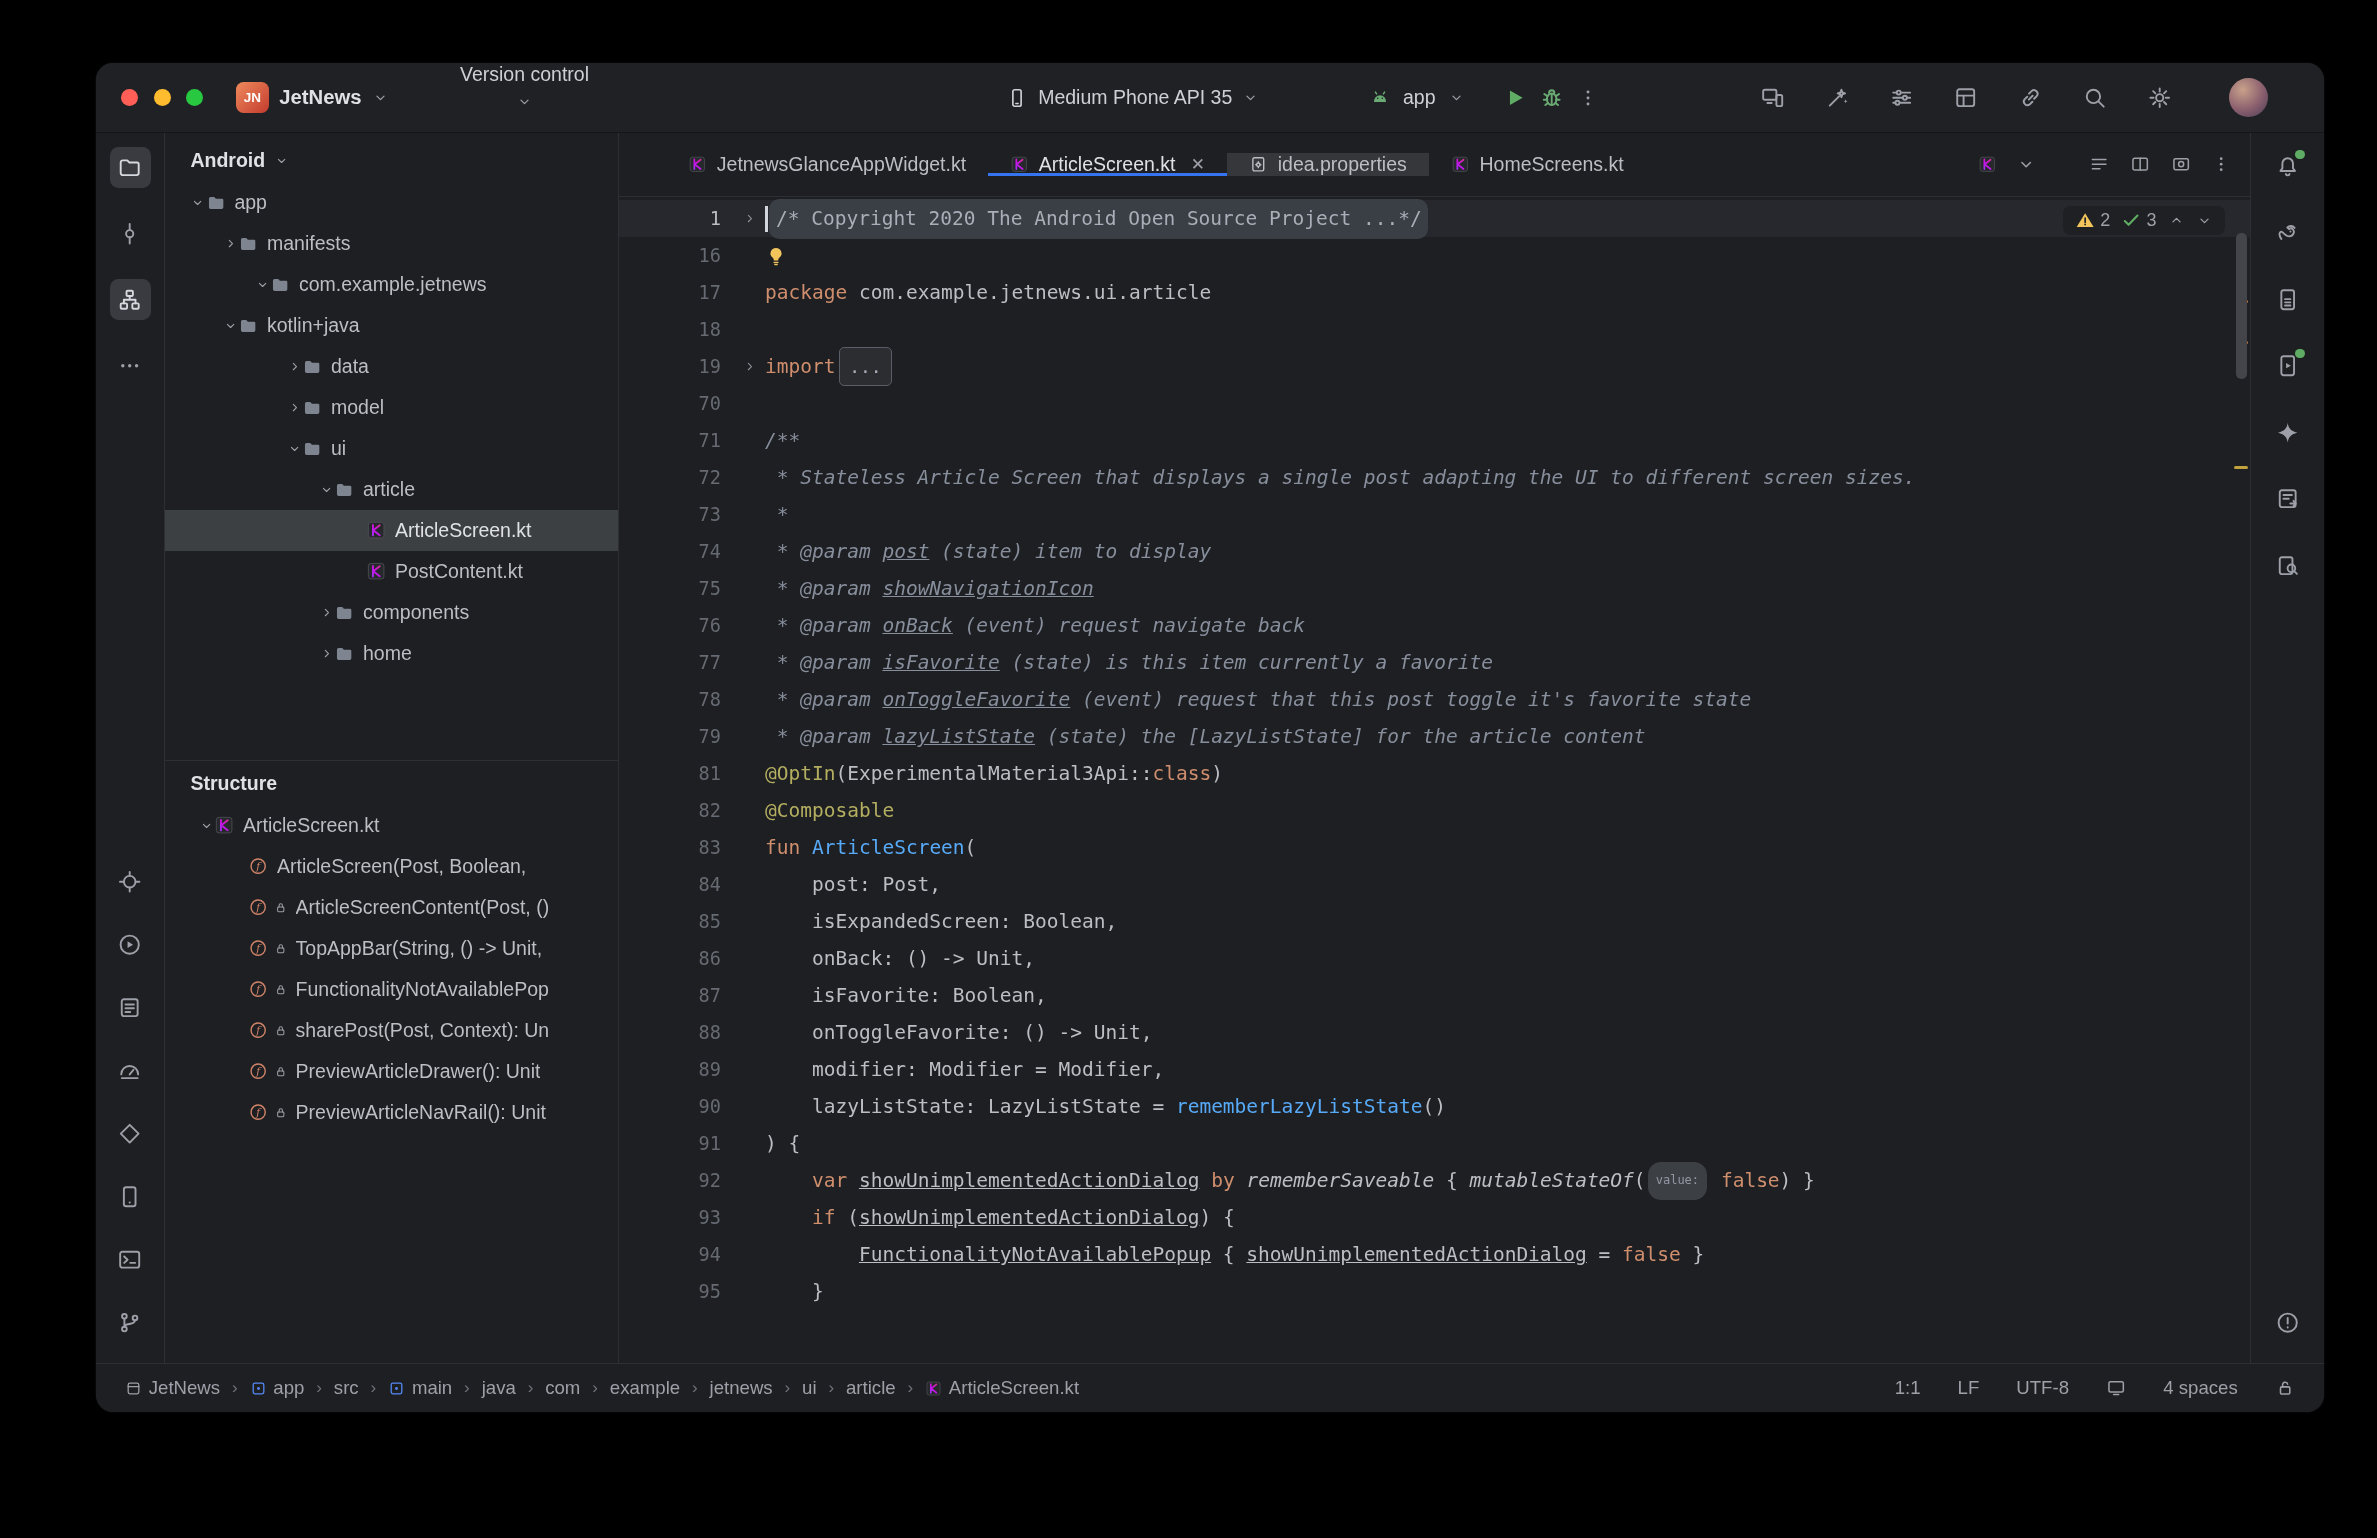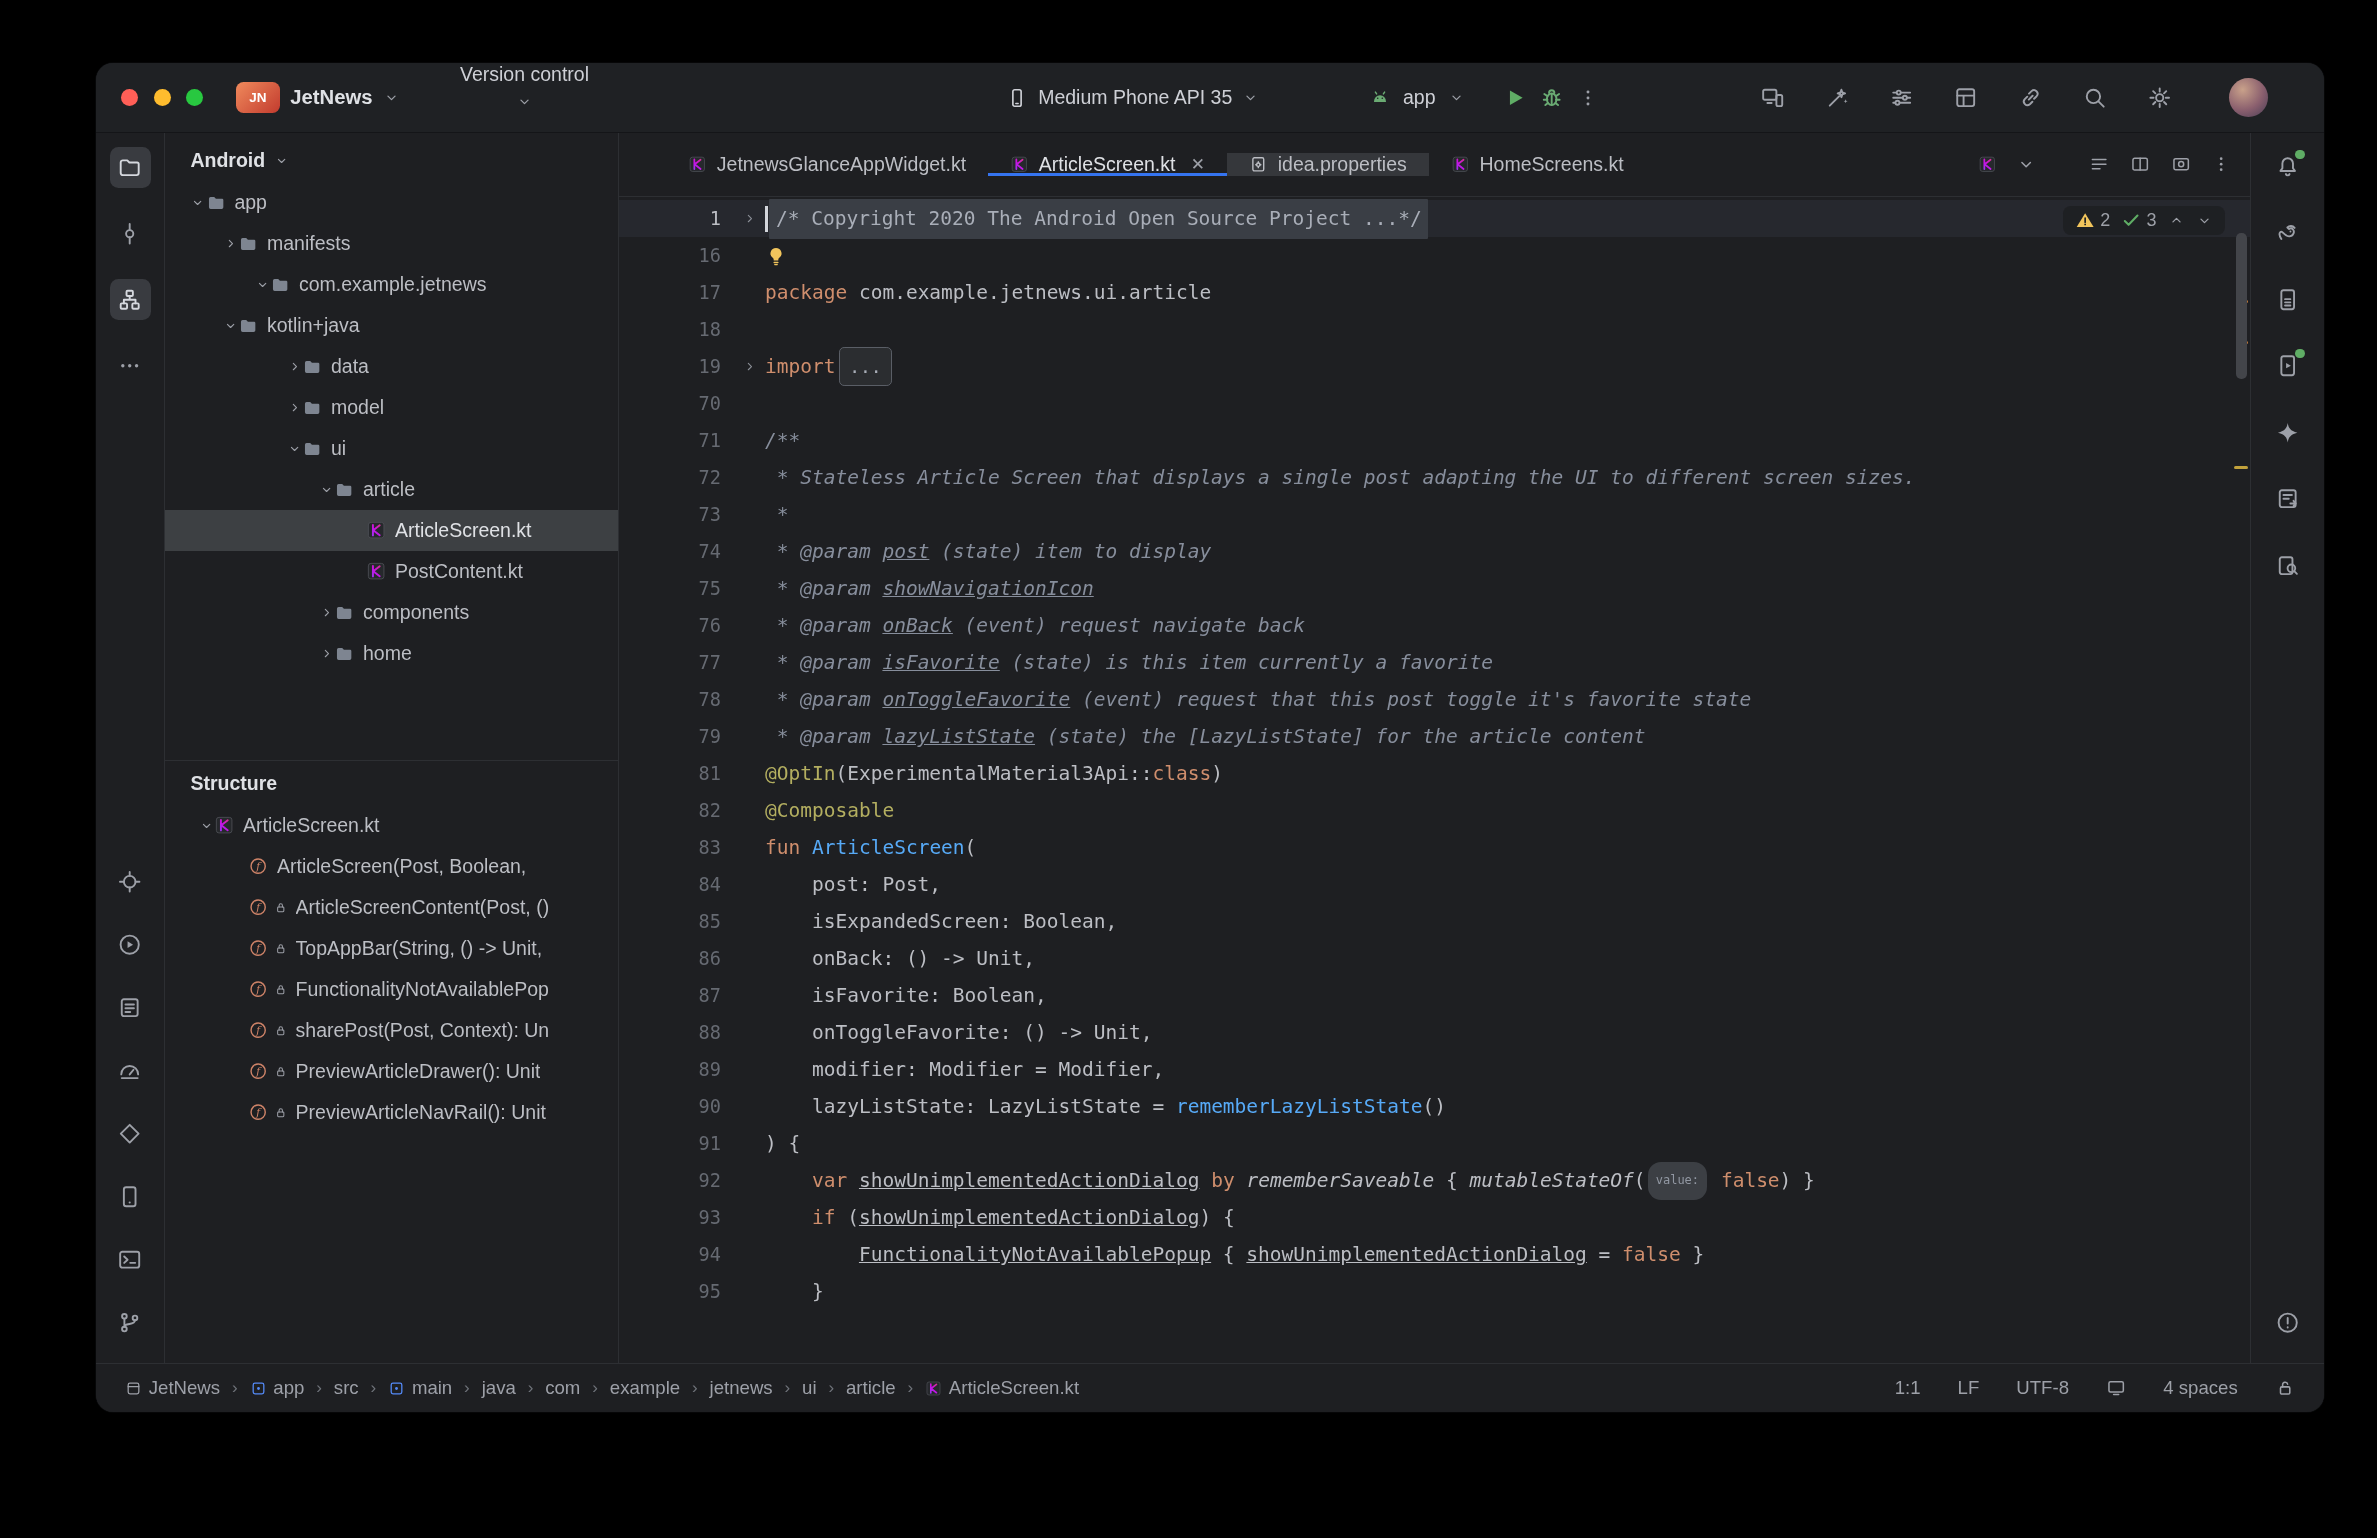--- a/index.html
+++ b/index.html
@@ -8,21 +8,21 @@
   .window{position:absolute;left:96px;top:63px;width:2228px;height:1349px;background:#1e1f22;
           border-radius:17px;overflow:hidden;display:flex;flex-direction:column;
           box-shadow:0 0 0 0.8px #08090a,0 34px 102px rgba(0,0,0,.75);}
   
   .titlebar{height:69px;flex:none;background:#1f2124;border-bottom:0.8px solid #141518;position:relative;}
   .tb-g{position:absolute;top:0;height:69px;display:flex;align-items:center;}
   .lights{left:25.4px;gap:15.2px;}
   .light{width:17px;height:17px;border-radius:50%;}
   .l-red{background:#FF5F57}.l-yellow{background:#FEBC2E}.l-green{background:#28C840}
   .tb-app{left:140px;gap:10.2px;}
-  .jn-logo{width:44px;height:30.5px;border-radius:7.6px;background:linear-gradient(135deg,#F08A5C,#C23B2E);
+  .jn-logo{width:33px;height:30.5px;border-radius:7.6px;background:linear-gradient(135deg,#F08A5C,#C23B2E);
            color:#fff;font-weight:bold;font-size:13.5px;display:flex;align-items:center;justify-content:center;}
   .tb-title{color:#DFE1E5;font-size:20.3px;font-weight:600;}
   .tb-vcs{left:364px;gap:7px;color:#CED0D6;font-size:19.5px;flex-direction:column;}
   .tb-device{left:910px;gap:10.2px;color:#CED0D6;font-size:19.5px;}
   .tb-run{left:1273px;gap:12px;color:#CED0D6;font-size:19.5px;}
   .tb-tools{right:152px;gap:39px;color:#9DA0A8;}
   .tb-avatar{right:56px;}
   .avatar{width:39px;height:39px;border-radius:50%;
           background:radial-gradient(circle at 35% 30%,#c9a18a,#8a5f6e 55%,#463c54);}
   
@@ -76,21 +76,21 @@
   .tk-k{color:#CF8E6D}
   .tk-d{color:#BCBEC4}
   .tk-c{color:#878E9C;font-style:italic}
   .tk-cu{color:#878E9C;font-style:italic;text-decoration:underline}
   .tk-a{color:#B3AE60}
   .tk-fn{color:#57AAF7}
   .tk-fc{color:#57AAF7}
   .tk-i{color:#BCBEC4;font-style:italic}
   .tk-u{color:#BCBEC4;text-decoration:underline}
   .tk-h{background:#3C3F44;color:#9298A3;border-radius:13px;padding:0.8px 7.6px;margin:0 2.5px;font-size:12px;}
-  .tk-fold{background:#3A3E45;color:#A9AEB8;border-radius:1px;padding:1.7px 6.8px;}
+  .tk-fold{background:#3A3E45;color:#A9AEB8;border-radius:10px;padding:1.7px 6.8px;}
   .tk-fb{border:0.8px solid #5A5E66;background:#2B2D30;color:#A9AEB8;border-radius:5.1px;padding:0 9.3px;margin-left:3.4px;font-size:18px;}
   .caret{display:inline-block;width:2.5px;height:26px;background:#D2D5DB;margin-right:1.7px;}
   .bulb{margin-right:8.5px;}
   .inspections{position:absolute;top:8.5px;right:25.4px;display:flex;align-items:center;gap:11px;
                background:rgba(30,31,34,.88);padding:4.2px 12px;border-radius:7.6px;color:#9DA0A8;font-size:18px;z-index:6;}
   .insp-item{display:flex;align-items:center;gap:5.1px;}
   .vthumb{position:absolute;right:3.4px;top:36px;width:10.2px;height:146px;background:#43454A;border-radius:5.1px;z-index:5;}
   .mark{position:absolute;width:9.3px;height:3.4px;border-radius:1.7px;right:2.5px;z-index:4;}
   
   .statusbar{height:48px;flex:none;border-top:0.8px solid #2d2f33;display:flex;align-items:center;

